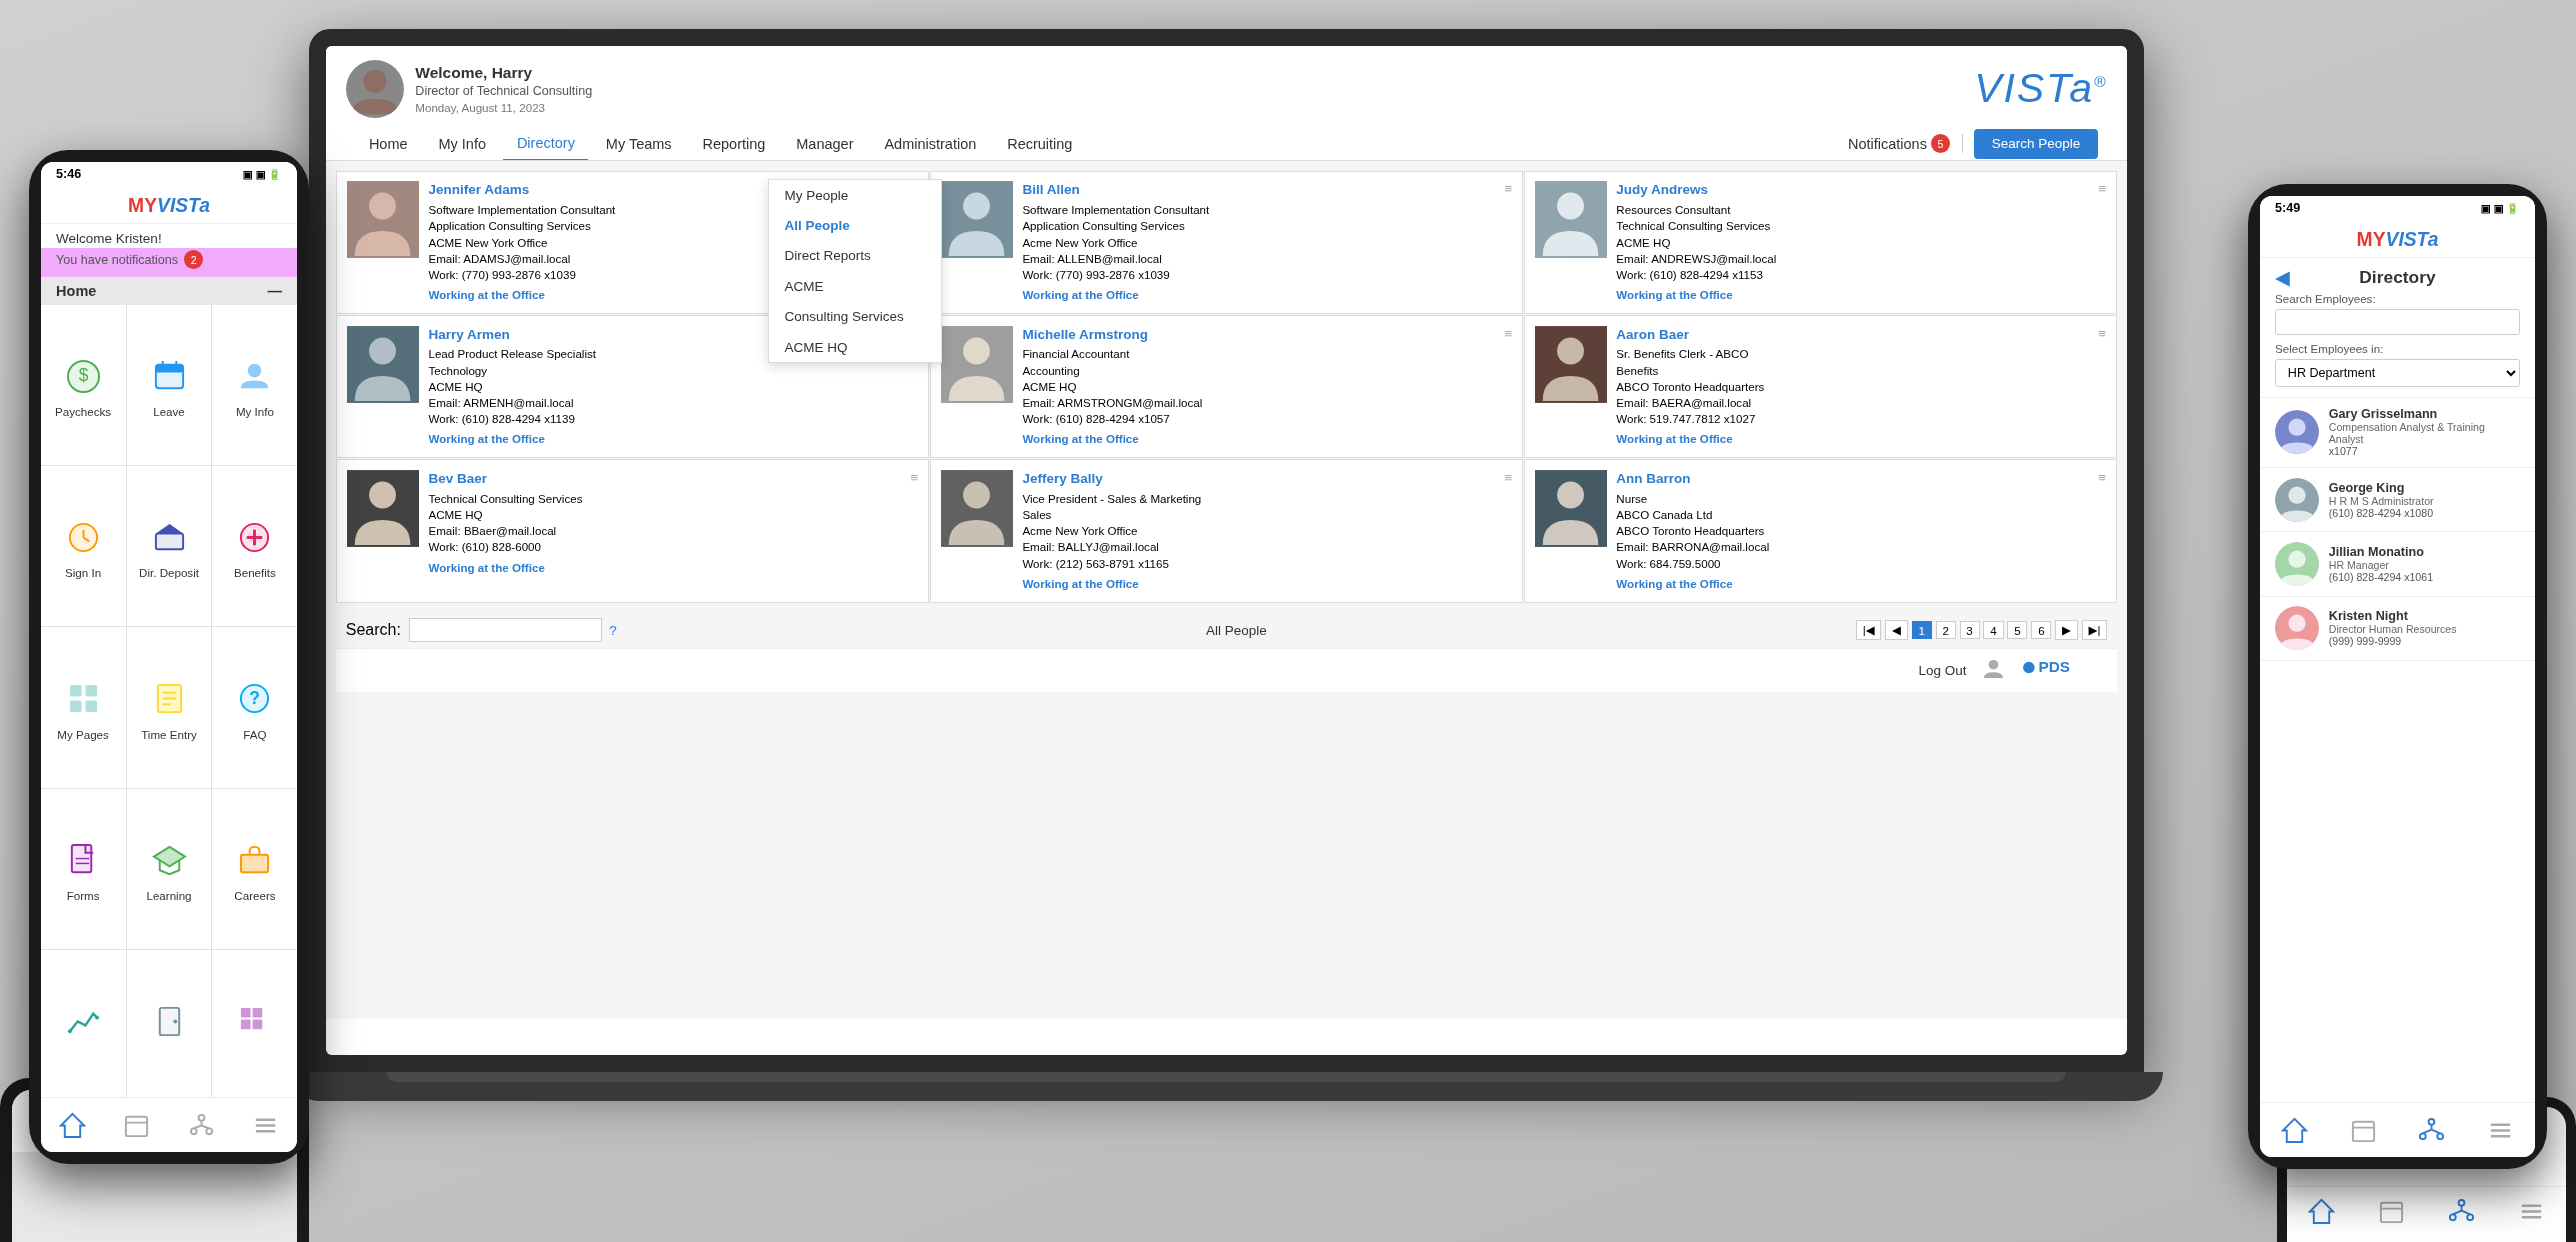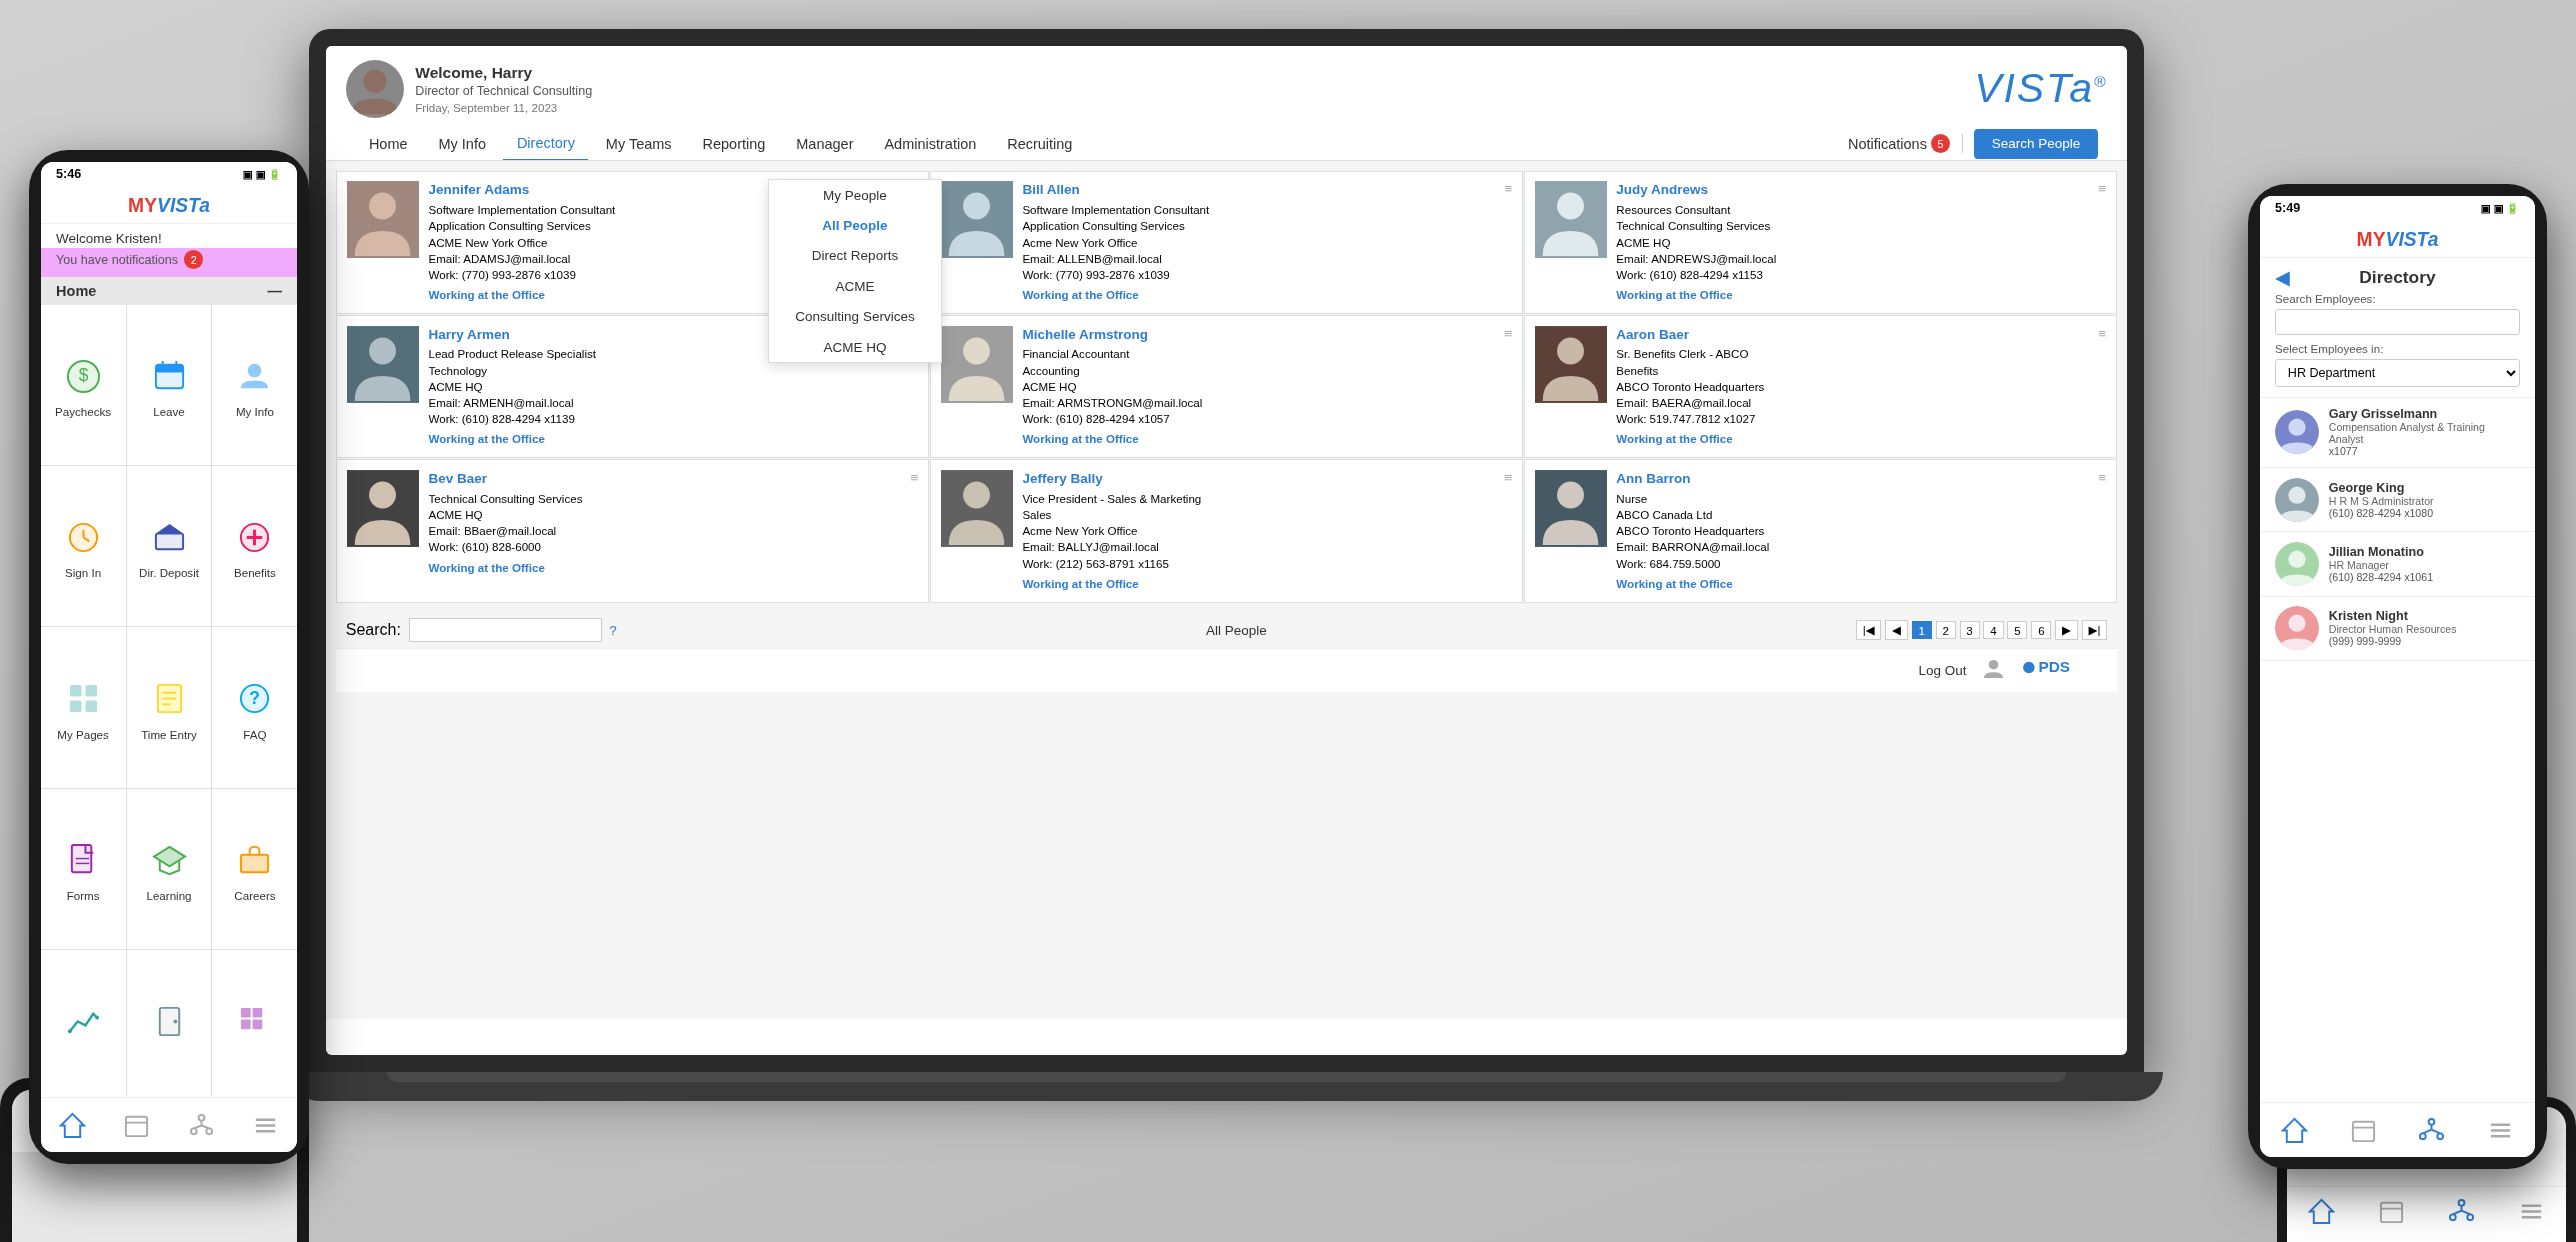--- a/index.html
+++ b/index.html
@@ -153,21 +153,20 @@
     
     .dropdown-menu {
       position: absolute;
       background: #fff;
       border: 1px solid #ddd;
       box-shadow: 0 3.9px 11.6px rgba(0,0,0,0.15);
       z-index: 100;
       top: 150px;
       left: 459px;
       min-width: 174px;
-      text-align: center;
     }
     .dropdown-item {
       padding: 7.7px 15.5px;
       font-size: 13.5px;
       color: #333;
       cursor: pointer;
       display: block;
     }
     .dropdown-item.highlighted { color: #2d7dd2; font-weight: bold; }
 
@@ -782,21 +781,21 @@
           <div class="user-info">
             <div class="user-avatar">
               <svg viewBox="0 0 60 60">
                   <circle cx="30" cy="22" r="12" fill="#8d6e63"></circle>
                   <path d="M6 56 Q6 40 30 40 Q54 40 54 56" fill="#8d6e63"></path>
                 </svg>
             </div>
             <div class="user-details">
               <div class="user-name">Welcome, Harry</div>
               <div class="user-title">Director of Technical Consulting</div>
-              <div class="user-date">Friday, September 11, 2023</div>
+              <div class="user-date">Monday, August 11, 2023</div>
             </div>
           </div>
           <div class="vista-logo">
             VISTa<span class="vista-r">®</span>
           </div>
         </div>
 
         <div class="nav-bar">
           <div class="nav-items">
             <a class="nav-item">Home</a>

